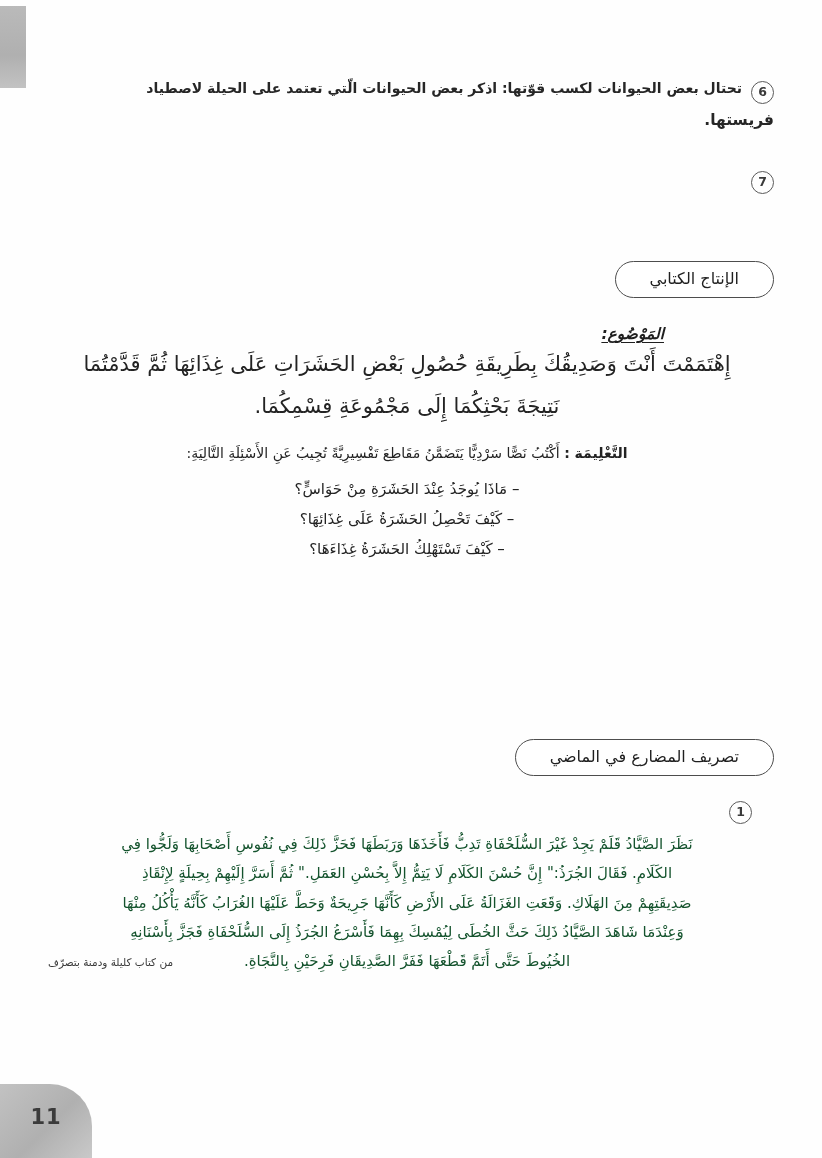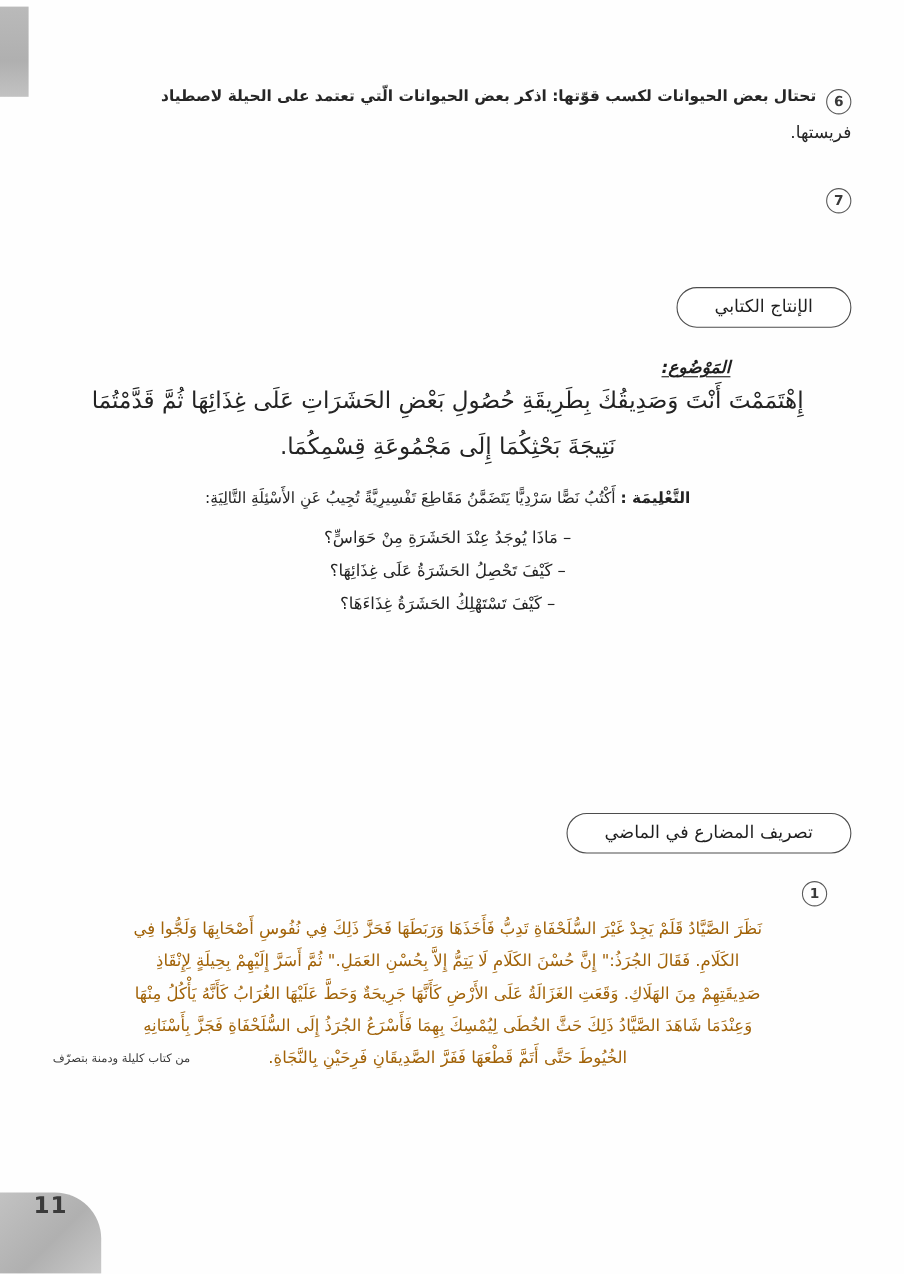--- a/index.html
+++ b/index.html
@@ -37,20 +37,21 @@
     position: absolute;
     bottom: 0;
     right: auto;
     left: 0;
     width: 92px;
     height: 74px;
     background: linear-gradient(135deg,#c2c2c2 0%, #b0b0b0 55%, #c9c9c9 100%);
     border-top-left-radius: 0;
     border-top-right-radius: 42px;
     display: flex;
+    align-items: center;
     justify-content: center;
     padding-bottom: 8px;
     box-sizing: border-box;
   }
   .page-number {
     font-family: "DejaVu Sans", "Liberation Sans", sans-serif;
     font-size: 21px;
     font-weight: bold;
     color: #3b3b3b;
     letter-spacing: 1px;
@@ -89,21 +90,21 @@
   .q-text {
     flex: 1 1 auto;
     font-size: 14px;
     font-weight: bold;
     line-height: 1.55;
     text-align: justify;
     color: #262626;
   }
   .q-text-tail {
     font-size: 15.5px;
-    font-weight: normal;
+    font-weight: bold;
     line-height: 1.55;
     color: #262626;
     margin-top: 4px;
   }
 
   
   .dots {
     height: 19px;
     background-image: radial-gradient(circle, #4a4a4a 0.85px, transparent 1.05px);
     background-size: 5px 19px;
@@ -181,21 +182,21 @@
     font-size: 14px;
     font-weight: bold;
     color: #1f1f1f;
     margin-top: 2px;
   }
   .story {
     font-size: 15px;
     line-height: 1.95;
     text-align: justify;
     text-align-last: center;
-    color: #a16207;
+    color: #14532d;
     margin-top: 6px;
   }
   .attrib {
     font-size: 10.5px;
     color: #3a3a3a;
     text-align: left;
     margin-top: -20px;
     padding-left: 8px;
   }
 </style>

